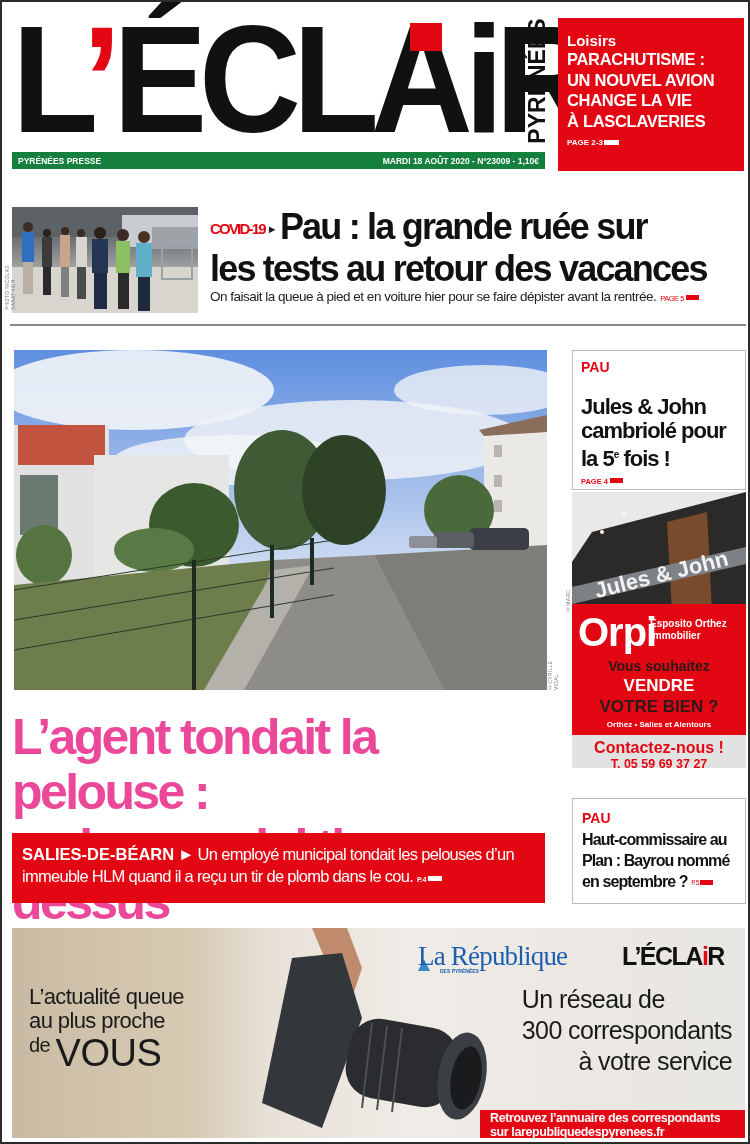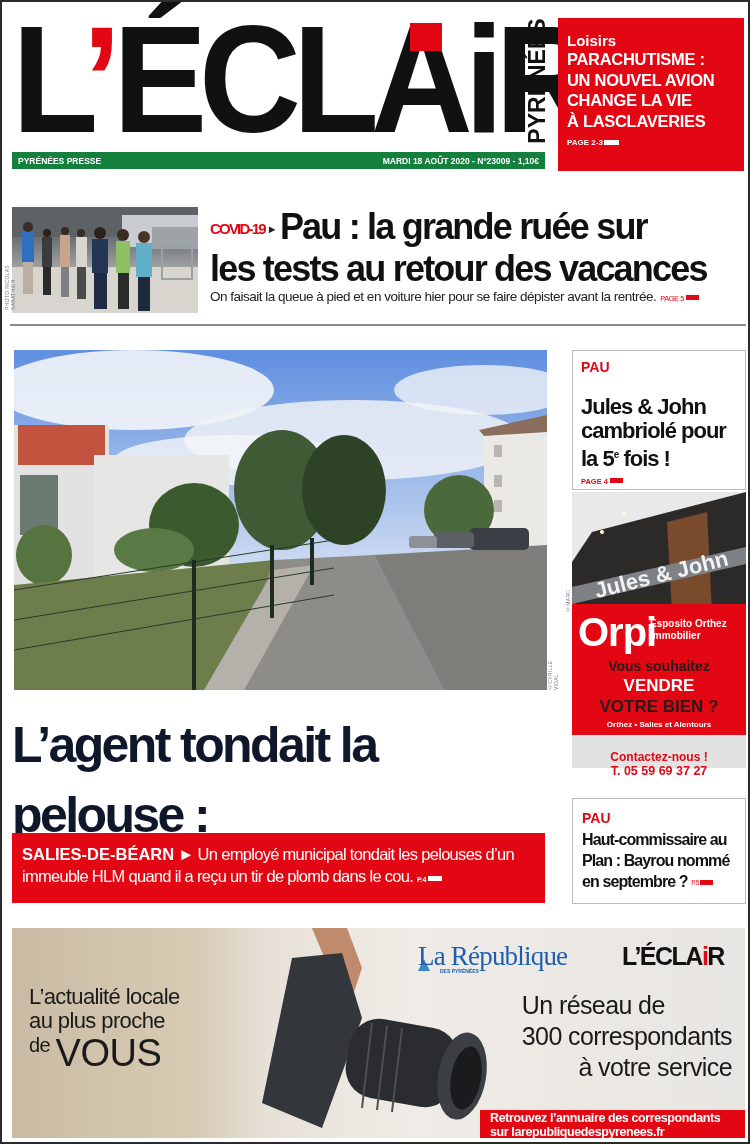--- a/index.html
+++ b/index.html
@@ -33,21 +33,21 @@
   .covid-sub { left: 208px; top: 287px; width: 530px; font-size: 13.5px; letter-spacing: -0.5px; color: #222; white-space: nowrap; }
   .covid-sub .ref { color: #e30613; font-size: 7.5px; font-weight: normal; margin-left: 4px; }
   .covid-sub .ref .blk { display: inline-block; width: 13px; height: 5px; background: #e30613; vertical-align: 1px; margin-left: 2px; }
   .hrule { left: 8px; top: 322px; width: 736px; height: 2px; background: #8a8a8a; }
 
   
   .main-photo { left: 12px; top: 348px; width: 533px; height: 340px; overflow: hidden; background: #9fbfe8; }
   .credit { font-size: 5px; color: #777; writing-mode: vertical-rl; transform: rotate(180deg); letter-spacing: 0.3px; }
 
   
-  .main-head { left: 10px; top: 708px; width: 540px; font-size: 50px; font-weight: 900; letter-spacing: -2.6px; line-height: 70px; color: #0f172a; }
+  .main-head { left: 10px; top: 708px; width: 540px; font-size: 50px; font-weight: 900; letter-spacing: -2.6px; line-height: 55px; color: #ec4899; }
   .main-lead { left: 10px; top: 831px; width: 533px; height: 70px; background: #e30613; color: #fff; padding: 10px 10px; font-size: 16.5px; line-height: 22px; letter-spacing: -0.7px; }
   .main-lead .kicker { font-weight: 900; letter-spacing: 0; }
   .main-lead .ref { font-size: 7px; font-weight: bold; }
   .main-lead .ref .blk { display: inline-block; width: 14px; height: 5px; background: #fff; vertical-align: 1px; margin-left: 2px; }
 
   
   .jj-box { left: 570px; top: 348px; width: 174px; height: 140px; border: 1px solid #bbb; padding: 8px 8px; }
   .jj-box .kicker { font-size: 14px; font-weight: 900; color: #e30613; line-height: 16px; }
   .jj-box .title { font-size: 22px; font-weight: bold; letter-spacing: -1px; line-height: 24px; color: #111; margin-top: 20px; }
   .jj-box .title sup { font-size: 10px; }
@@ -71,21 +71,21 @@
   
   .ad { left: 10px; top: 926px; width: 733px; height: 210px; overflow: hidden; background: linear-gradient(90deg,#c9bba3 0%,#d8cbb4 25%,#e7e1d8 35%,#efebe6 55%,#e8e6e2 100%); }
   .ad-text-left { position: absolute; left: 17px; top: 57px; font-size: 22px; line-height: 24px; color: #1a1a1a; letter-spacing: -0.6px; }
   .ad-text-left .big { font-size: 38px; letter-spacing: -0.5px; }
   .ad-text-left .small { font-size: 20px; vertical-align: 14px; }
   .ad-rep { position: absolute; left: 406px; top: 13px; font-family: "Liberation Serif", "DejaVu Serif", serif; font-size: 27px; color: #1d5fae; letter-spacing: -0.8px; }
   .ad-rep-sub { position: absolute; left: 428px; top: 40px; font-size: 5px; font-weight: bold; color: #1d5fae; }
   .ad-rep-tri { position: absolute; left: 406px; top: 31px; width: 0; height: 0; border-left: 6px solid transparent; border-right: 6px solid transparent; border-bottom: 12px solid #3a86c8; }
   .ad-eclair { position: absolute; left: 610px; top: 14px; font-size: 25px; font-weight: 900; color: #111; letter-spacing: -1.5px; }
   .ad-eclair .idot { color: #e30613; }
-  .ad-text-right { position: absolute; right: 13px; top: 62px; text-align: right; font-size: 25px; line-height: 31px; color: #1a1a1a; letter-spacing: -0.6px; }
+  .ad-text-right { position: absolute; right: 13px; top: 56px; text-align: right; font-size: 25px; line-height: 31px; color: #1a1a1a; letter-spacing: -0.6px; }
   .ad-cta { position: absolute; left: 468px; top: 182px; width: 265px; height: 28px; background: #e30613; color: #fff; font-size: 12.5px; font-weight: bold; line-height: 14px; padding: 1px 10px; letter-spacing: -0.4px; }
 </style>
 </head>
 <body>
 
 <div class="page">
 
   <div class="abs masthead">
     <div class="logo"><span>L</span><span class="ap">’</span><span>ÉCLAiR</span></div>
     <div class="logo-i-dot"></div>
@@ -242,21 +242,21 @@
     <div class="orpi-logo">Orpi</div>
     <div class="orpi-agency">
       <div>Esposito Orthez</div>
       <div>Immobilier</div>
     </div>
     <div class="orpi-l1" style="top:54px; font-size:14px; color:#2a1a1a;">Vous souhaitez</div>
     <div class="orpi-l1" style="top:72px; font-size:17px; color:#fff;">VENDRE</div>
     <div class="orpi-l1" style="top:93px; font-size:17px; color:#2a1a1a;">VOTRE BIEN ?</div>
     <div class="orpi-l1" style="top:116px; font-size:8px; font-weight:bold; color:#fff;">Orthez • Salies et Alentours</div>
     <div class="orpi-grey">
-      <div style="font-size:12px; font-weight:bold; padding-top:15px;">Contactez-nous !</div>
+      <div style="font-size:16px; font-weight:bold; padding-top:4px;">Contactez-nous !</div>
       <div style="font-size:12.5px; font-weight:bold;">T. 05 59 69 37 27</div>
     </div>
   </div>
 
   <div class="abs bayrou-box">
     <div class="kicker">PAU</div>
     <div class="title"><span>Haut-commissaire au Plan : Bayrou nommé en septembre ?</span> <span class="ref"><span>P. 5</span><span class="blk"></span></span></div>
   </div>
 
   <div class="abs ad">
@@ -266,21 +266,21 @@
       <rect x="95" y="95" width="110" height="80" rx="30" fill="#2a2c2f" transform="rotate(10 150 135)"></rect>
       <ellipse cx="210" cy="148" rx="24" ry="44" fill="#3b3e42" transform="rotate(10 210 148)"></ellipse>
       <ellipse cx="214" cy="150" rx="15" ry="32" fill="#1a1b1d" transform="rotate(10 214 150)"></ellipse>
       <g stroke="#4c4f54" stroke-width="2">
           <line x1="120" y1="95" x2="110" y2="180"></line>
           <line x1="135" y1="98" x2="125" y2="182"></line>
           <line x1="150" y1="100" x2="140" y2="184"></line>
         </g>
     </svg>
     <div class="ad-text-left">
-      <div>L’actualité locale</div>
+      <div>L’actualité queue</div>
       <div>au plus proche</div>
       <div><span class="small">de</span> <span class="big">VOUS</span></div>
     </div>
     <div class="ad-rep-tri"></div>
     <div class="ad-rep">La République</div>
     <div class="ad-rep-sub">DES PYRÉNÉES</div>
     <div class="ad-eclair"><span>L’ÉCLA</span><span class="idot">i</span><span>R</span></div>
     <div class="ad-text-right">
       <div style="text-align:left;">Un réseau de</div>
       <div>300 correspondants</div>

